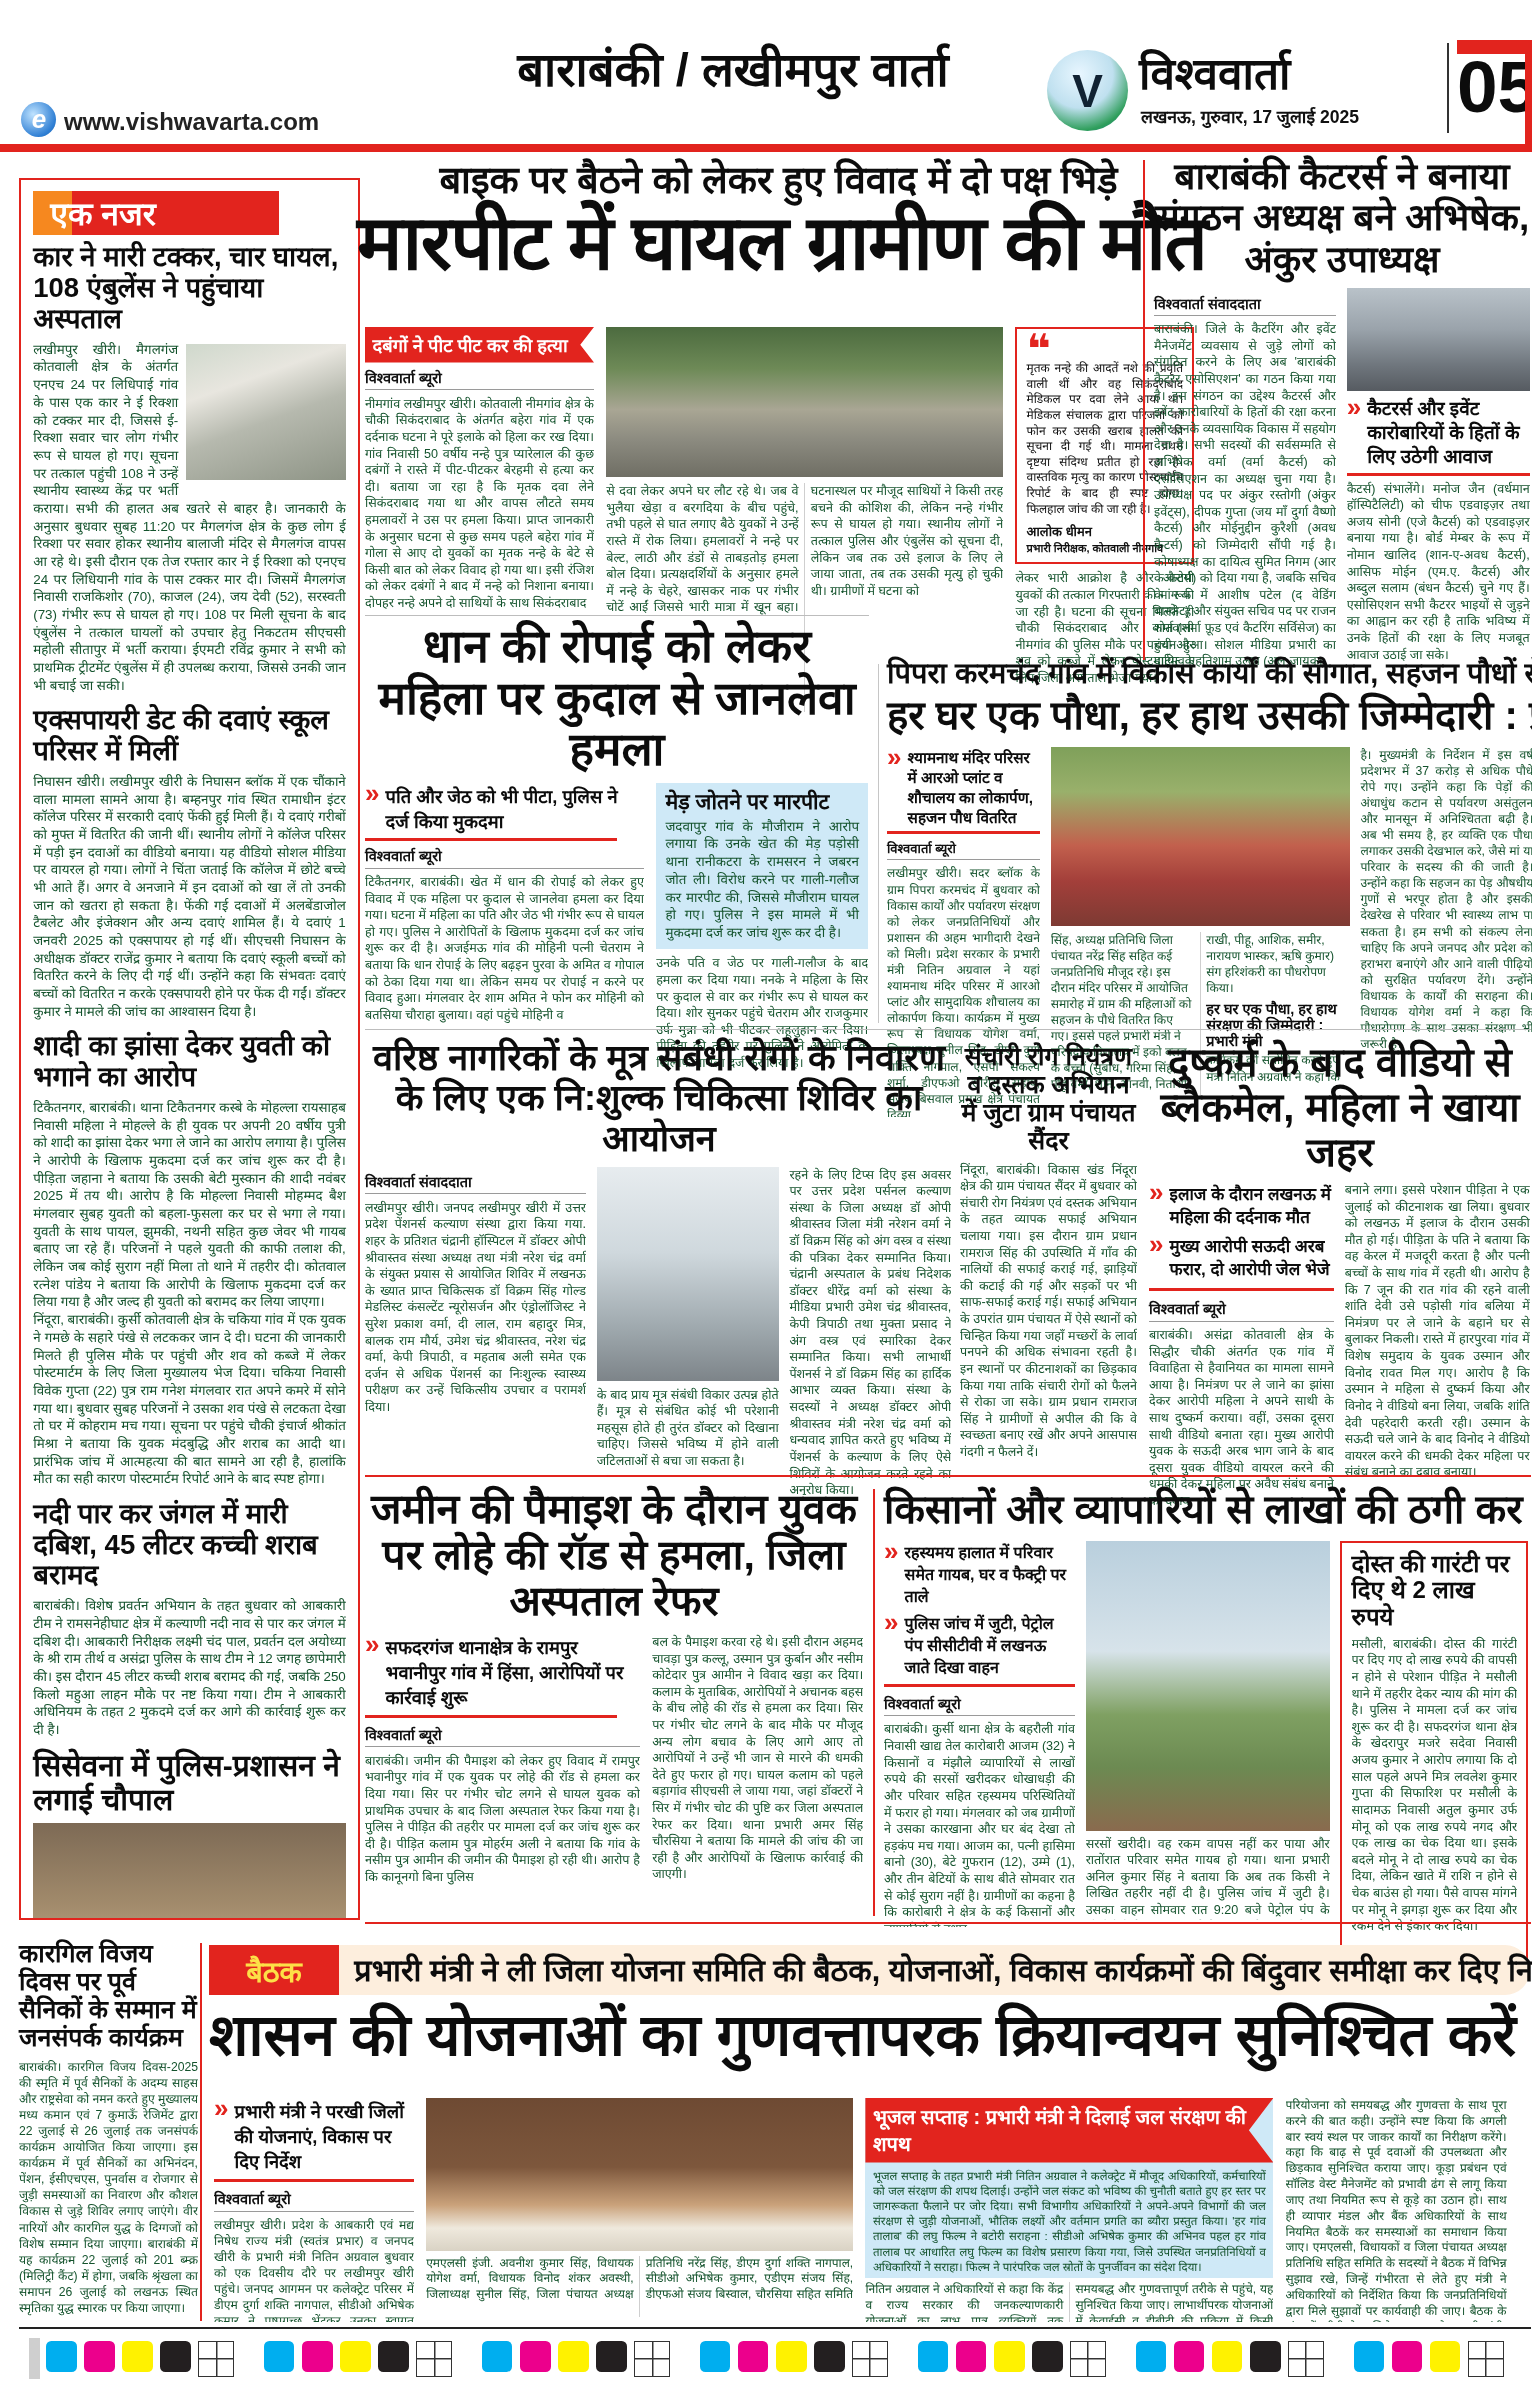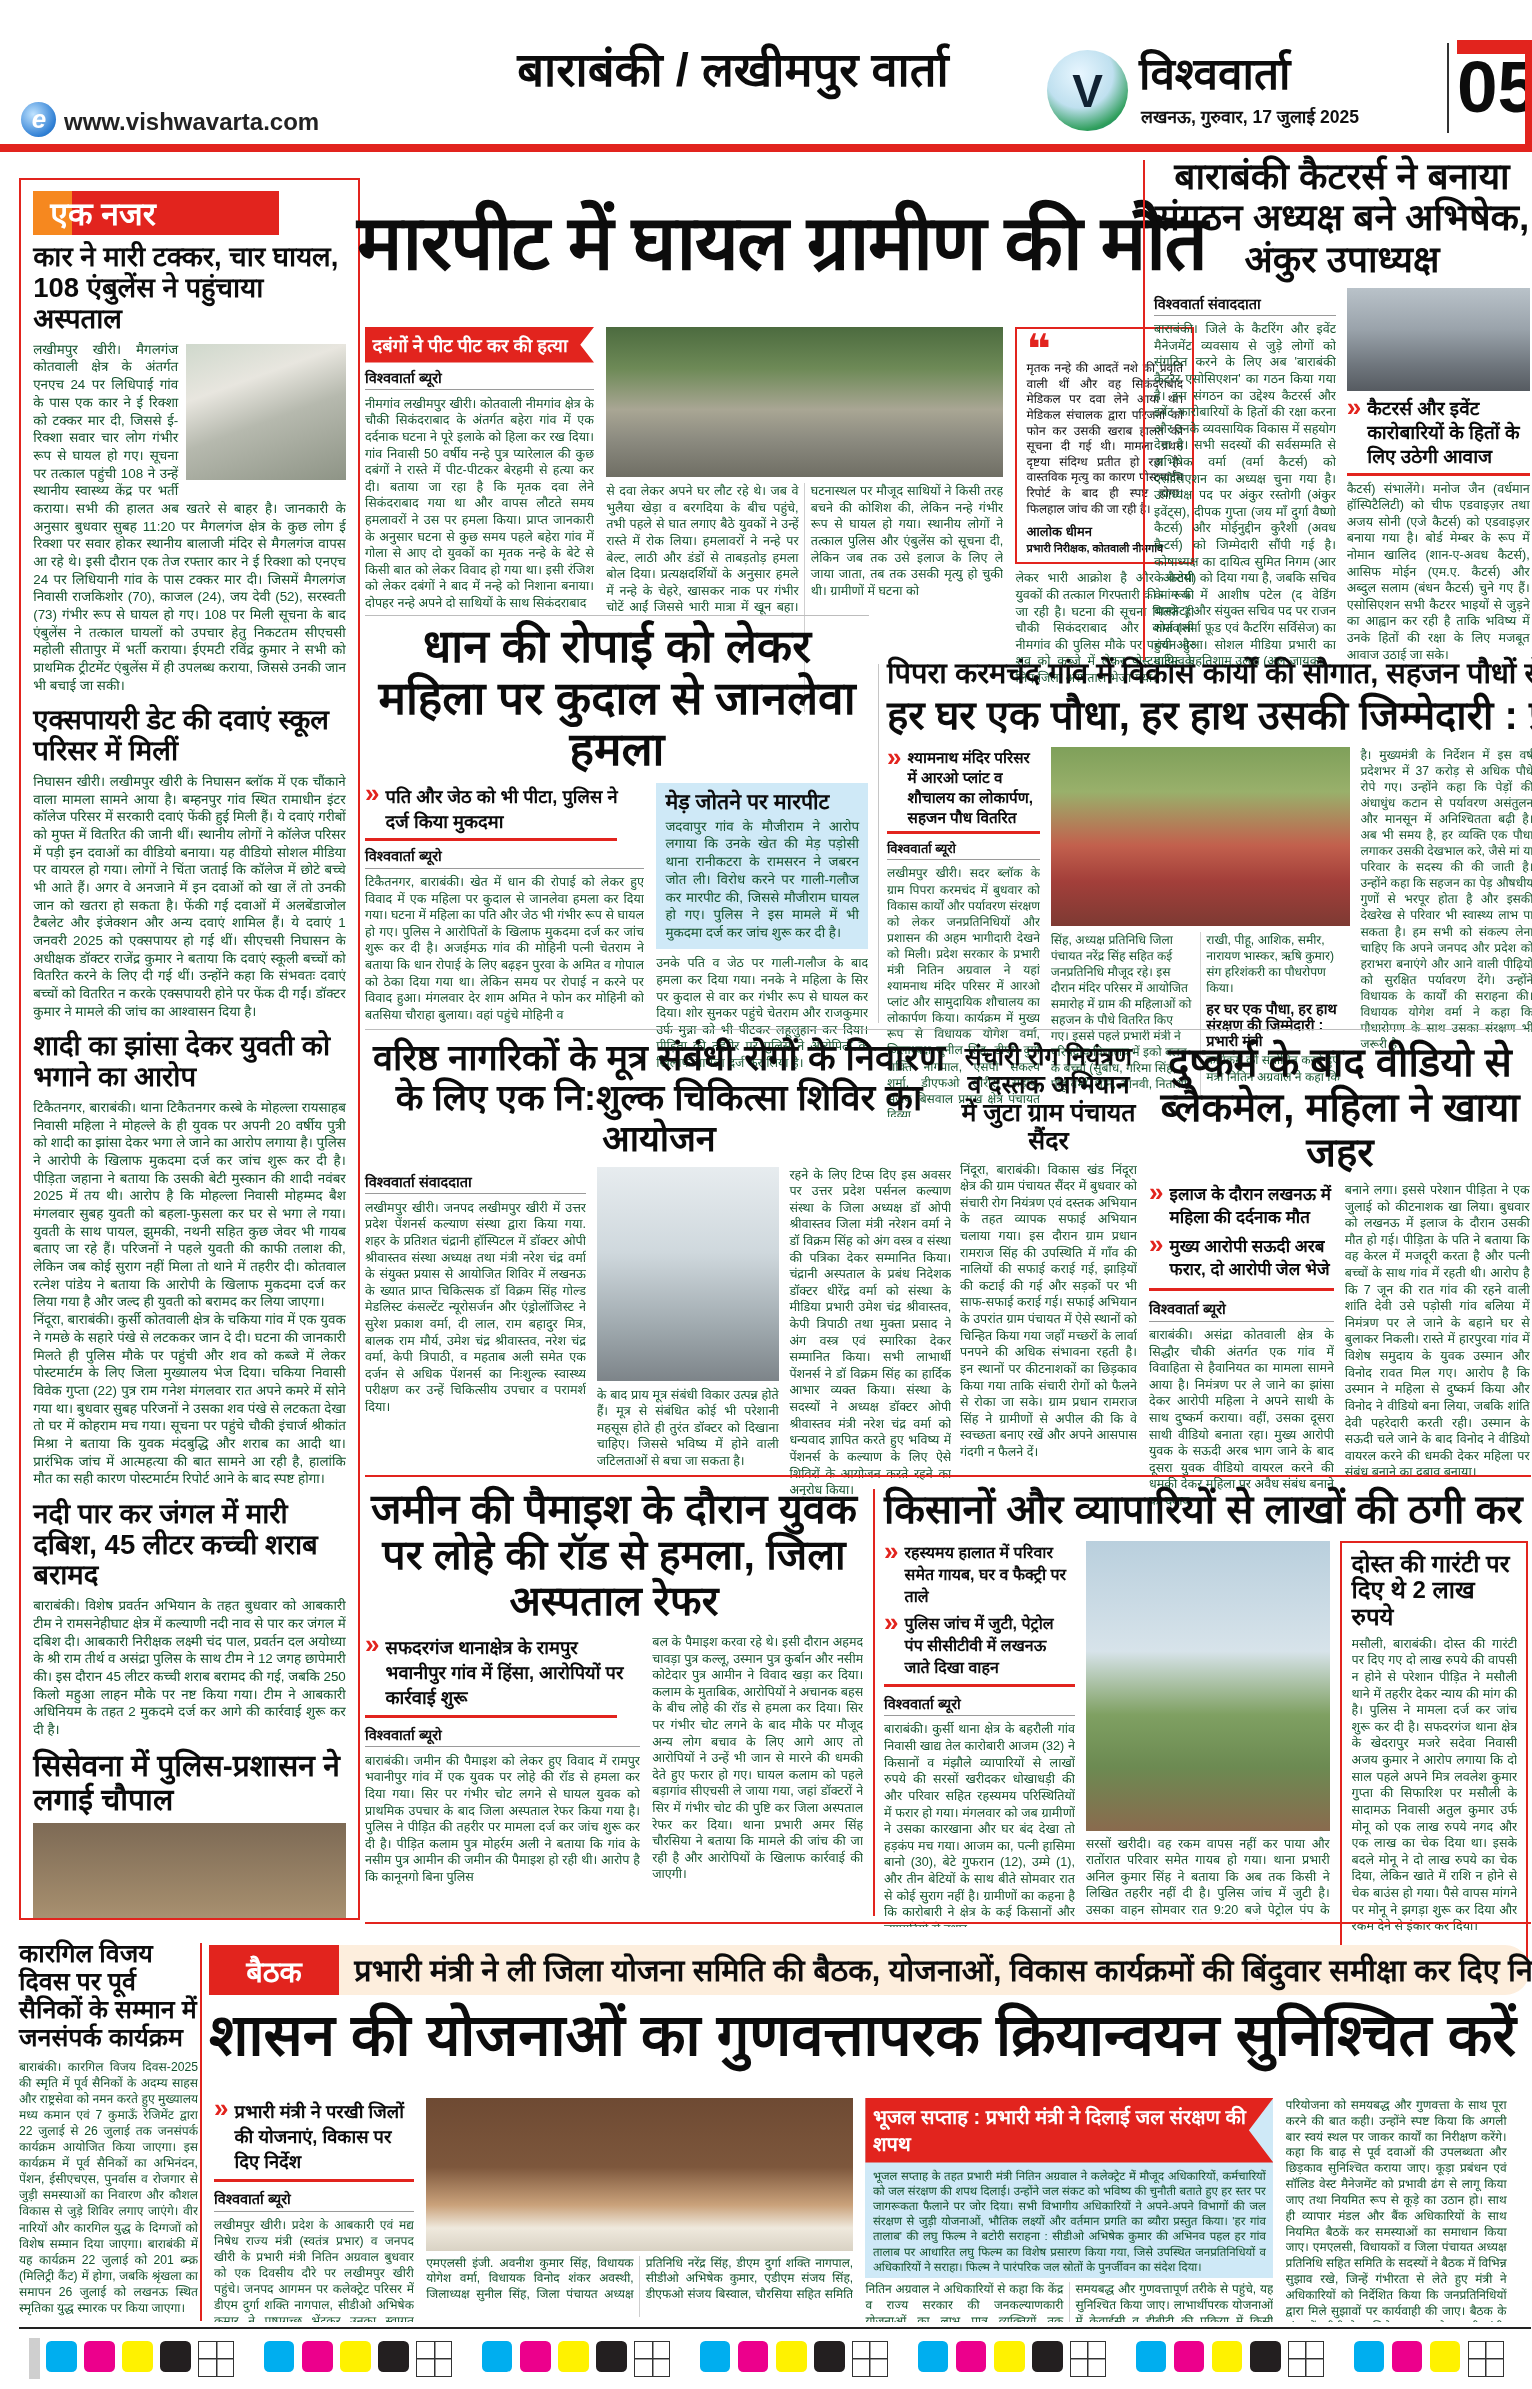--- a/index.html
+++ b/index.html
@@ -27,21 +27,21 @@
   .ph-group{background:linear-gradient(180deg,#b9c2c9 0%,#9aa3ab 40%,#6f767d 75%,#565b61 100%);}
   .ph-chaupal{background:linear-gradient(180deg,#7d6a55 0%,#a18a6b 35%,#c4ad8c 65%,#8a7a63 100%);}
   .ph-plant{background:linear-gradient(180deg,#7fa05a 0%,#99b06b 25%,#c2604d 55%,#a33f3a 75%,#7d3a33 100%);}
   .ph-clinic{background:linear-gradient(180deg,#e7ecef 0%,#cfd8dd 40%,#9fa9ae 75%,#7d8489 100%);}
   .ph-field{background:linear-gradient(180deg,#b9cfdd 0%,#d7e3ea 38%,#7fa062 60%,#6c8a52 78%,#8a6a4e 100%);}
   .ph-hall{background:linear-gradient(180deg,#6e4a33 0%,#7d573c 45%,#caa27b 70%,#efe9dd 85%,#d9d2c4 100%);}
   .quote-box{border:2.3px solid #e2241e;padding:7.6px 9.2px;background:#fff;}
   .quote-box .q{color:#e2241e;font-size:41px;line-height:.6;font-weight:900;display:block;}
   .bluebox{background:#cfe9f7;padding:7.6px 9.2px;}
   .strip{background:#fdeedd;border-radius:0 26px 26px 0;display:flex;align-items:center;}
-  .tag{background:#e2241e;color:#ffffff;font-weight:900;display:flex;align-items:center;justify-content:center;}
+  .tag{background:#e2241e;color:#fde047;font-weight:900;display:flex;align-items:center;justify-content:center;}
   .mark-sq{width:30.5px;height:30.5px;border-radius:5.3px;}
   .mark-grid{width:34px;height:34px;border:1.5px solid #333;background:
      linear-gradient(#333,#333) center/100% 1.5px no-repeat,
      linear-gradient(#333,#333) center/1.5px 100% no-repeat,#fff;}
   .pq{font-weight:800;font-size:19px;line-height:1.25;color:#0c0c0c;}
 </style>
 </head>
 <body>
 
 <div id="page">
@@ -74,20 +74,21 @@
     <div class="body-txt" style="font-size:13.4px;">निंदूरा, बाराबंकी। कुर्सी कोतवाली क्षेत्र के चकिया गांव में एक युवक ने गमछे के सहारे पंखे से लटककर जान दे दी। घटना की जानकारी मिलते ही पुलिस मौके पर पहुंची और शव को कब्जे में लेकर पोस्टमार्टम के लिए जिला मुख्यालय भेज दिया। चकिया निवासी विवेक गुप्ता (22) पुत्र राम गनेश मंगलवार रात अपने कमरे में सोने गया था। बुधवार सुबह परिजनों ने उसका शव पंखे से लटकता देखा तो घर में कोहराम मच गया। सूचना पर पहुंचे चौकी इंचार्ज श्रीकांत मिश्रा ने बताया कि युवक मंदबुद्धि और शराब का आदी था। प्रारंभिक जांच में आत्महत्या की बात सामने आ रही है, हालांकि मौत का सही कारण पोस्टमार्टम रिपोर्ट आने के बाद स्पष्ट होगा।</div>
 
     <div class="hl" style="font-size:27.5px;margin:10.7px 0 6.1px 0;">नदी पार कर जंगल में मारी दबिश, 45 लीटर कच्ची शराब बरामद</div>
     <div class="body-txt" style="font-size:13.4px;">बाराबंकी। विशेष प्रवर्तन अभियान के तहत बुधवार को आबकारी टीम ने रामसनेहीघाट क्षेत्र में कल्याणी नदी नाव से पार कर जंगल में दबिश दी। आबकारी निरीक्षक लक्ष्मी चंद पाल, प्रवर्तन दल अयोध्या के श्री राम तीर्थ व असंद्रा पुलिस के साथ टीम ने 12 जगह छापेमारी की। इस दौरान 45 लीटर कच्ची शराब बरामद की गई, जबकि 250 किलो महुआ लाहन मौके पर नष्ट किया गया। टीम ने आबकारी अधिनियम के तहत 2 मुकदमे दर्ज कर आगे की कार्रवाई शुरू कर दी है।</div>
 
     <div class="hl" style="font-size:30px;margin:10.7px 0 6.1px 0;">सिसेवना में पुलिस-प्रशासन ने लगाई चौपाल</div>
     <div class="photo ph-chaupal" style="width:100%;height:229px;margin:1.5px 0 6.1px 0;"></div>
 
   </div>
 
+  <div class="abs hl ctr" style="left:374px;top:159px;width:809px;font-size:38px;white-space:nowrap;">बाइक पर बैठने को लेकर हुए विवाद में दो पक्ष भिड़े</div>
   <div class="abs hl ctr" style="left:357px;top:200px;width:837px;font-size:76px;white-space:nowrap;letter-spacing:-1.5px;">मारपीट में घायल ग्रामीण की मौत</div>
 
   <div class="abs" style="left:365px;top:327px;width:829px;display:flex;gap:12.2px;">
     <div style="width:229px;flex:none;">
       <div class="ribbon" style="font-size:18.3px;marg">दबंगों ने पीट पीट कर की हत्या</div>
       <div class="byline">विश्ववार्ता ब्यूरो</div>
       <div class="body-txt clip" style="height:321px;">नीमगांव लखीमपुर खीरी। कोतवाली नीमगांव क्षेत्र के चौकी सिकंदराबाद के अंतर्गत बहेरा गांव में एक दर्दनाक घटना ने पूरे इलाके को हिला कर रख दिया। गांव निवासी 50 वर्षीय नन्हे पुत्र प्यारेलाल की कुछ दबंगों ने रास्ते में पीट-पीटकर बेरहमी से हत्या कर दी। बताया जा रहा है कि मृतक दवा लेने सिकंदराबाद गया था और वापस लौटते समय हमलावरों ने उस पर हमला किया। प्राप्त जानकारी के अनुसार घटना से कुछ समय पहले बहेरा गांव में गोला से आए दो युवकों का मृतक नन्हे के बेटे से किसी बात को लेकर विवाद हो गया था। इसी रंजिश को लेकर दबंगों ने बाद में नन्हे को निशाना बनाया। दोपहर नन्हे अपने दो साथियों के साथ सिकंदराबाद</div>
     </div>
     <div style="width:397px;flex:none;">
       <div class="photo ph-crowd" style="width:100%;height:150px;"></div>

